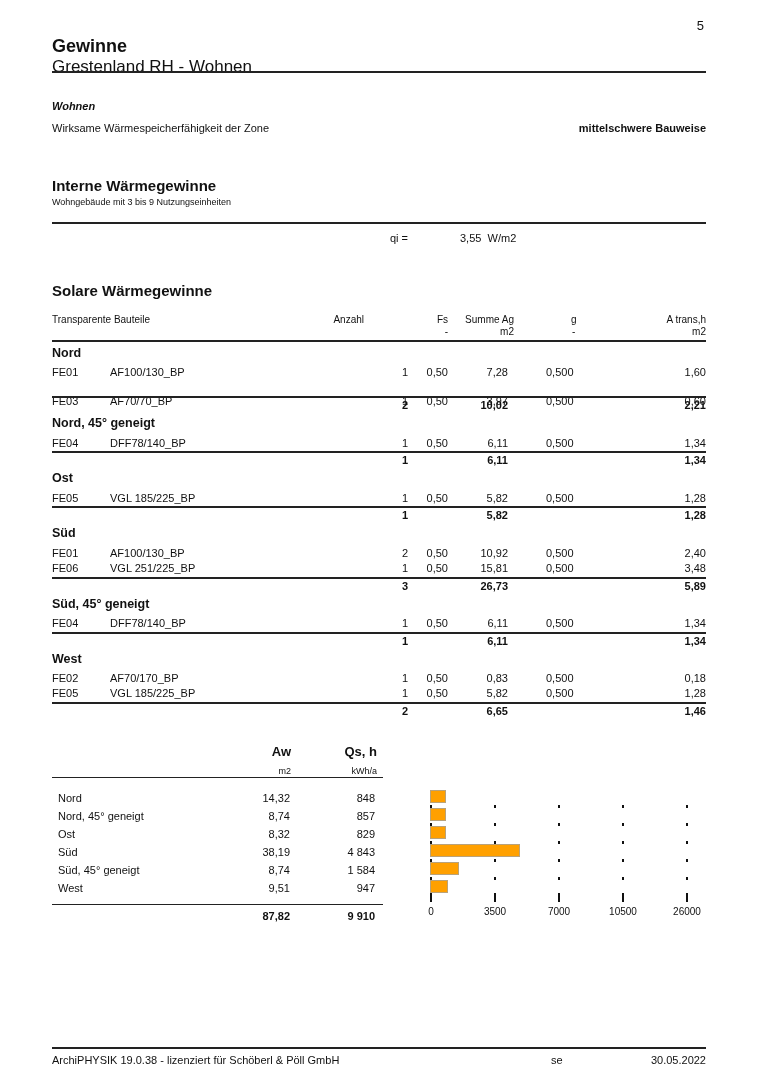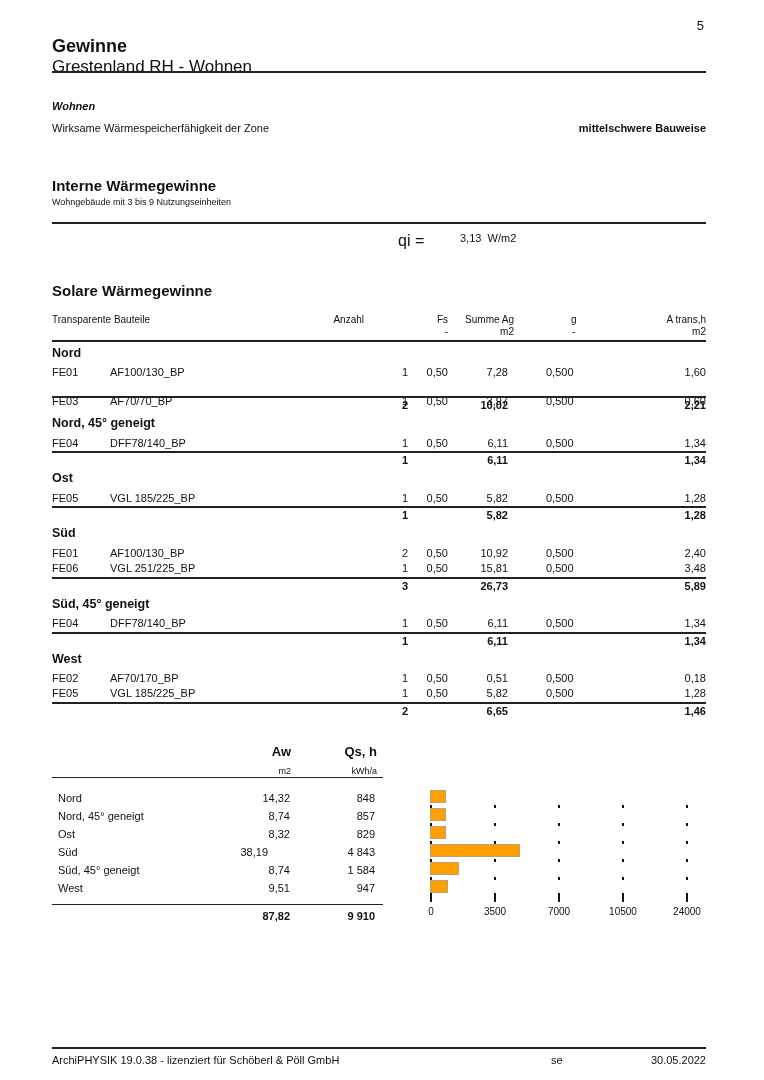--- a/index.html
+++ b/index.html
@@ -8,21 +8,21 @@
   .pg { left:0; top:18px; width:704px; text-align:right; font-size:13px; }
   .title { left:52px; top:36px; font-size:18px; font-weight:bold; }
   .subtitle { left:52px; top:57px; font-size:17px; }
   .hr { position:absolute; left:52px; width:654px; height:0; border-top:2px solid #222; }
   .hrthin { position:absolute; height:0; border-top:1.5px solid #222; }
   .sec-label { left:52px; top:100px; font-size:11px; font-weight:bold;font-style:italic; }
   .zone-row { left:52px; top:122px; width:654px; font-size:11px; display:flex; justify-content:space-between; }
   .zone-row b { font-weight:bold; }
   .h2 { left:52px; font-size:15px; font-weight:bold; }
   .small { font-size:9px; }
-  .qi-lbl { left:398px; top:232px; font-size:16px;text-align:right; }
+  .qi-lbl { left:390px; top:232px; font-size:11px;text-align:right; }
   .qi-val { left:460px; top:232px; font-size:11px; }
   .th { font-size:10px; top:314px; }
   .tu { font-size:10px; top:326px; }
   .r { text-align:right; }
   .row { position:absolute; left:52px; width:654px; height:14px; font-size:11px;text-align:center; }
   .row span { position:absolute; top:0; }
   .grp { position:absolute; left:52px; font-size:12.5px; font-weight:bold; }
   .sum span { font-weight:bold; }
   .c-id { left:0; }
   .c-name { left:58px; }
@@ -49,21 +49,21 @@
 <div class="abs sec-label">Wohnen</div>
 <div class="abs zone-row">
   <span>Wirksame Wärmespeicherfähigkeit der Zone</span>
   <b>mittelschwere Bauweise</b>
 </div>
 
 <div class="abs h2" style="top:177px">Interne Wärmegewinne</div>
 <div class="abs small" style="left:52px;top:197px">Wohngebäude mit 3 bis 9 Nutzungseinheiten</div>
 <div class="hr" style="top:222px"></div>
 <div class="abs qi-lbl">qi =</div>
-<div class="abs qi-val"><span>3,13</span>&nbsp;&nbsp;<span>W/m2</span></div>
+<div class="abs qi-val"><span>3,55</span>&nbsp;&nbsp;<span>W/m2</span></div>
 
 <div class="abs h2" style="top:282px">Solare Wärmegewinne</div>
 
 <div class="abs th" style="left:52px">Transparente Bauteile</div>
 <div class="abs th r" style="right:400px">Anzahl</div>
 <div class="abs th r" style="right:316px">Fs</div>
 <div class="abs tu r" style="right:316px">-</div>
 <div class="abs th r" style="right:250px">Summe Ag</div>
 <div class="abs tu r" style="right:250px">m2</div>
 <div class="abs th" style="left:571px">g</div>
@@ -174,21 +174,21 @@
   <span class="c-ag">6,11</span>
   <span class="c-at">1,34</span>
 </div>
 
 <div class="grp" style="top:652px">West</div>
 <div class="row" style="top:672px">
   <span class="c-id">FE02</span>
   <span class="c-name">AF70/170_BP</span>
   <span class="c-anz">1</span>
   <span class="c-fs">0,50</span>
-  <span class="c-ag">0,51</span>
+  <span class="c-ag">0,83</span>
   <span class="c-g">0,500</span>
   <span class="c-at">0,18</span>
 </div>
 <div class="row" style="top:687px">
   <span class="c-id">FE05</span>
   <span class="c-name">VGL 185/225_BP</span>
   <span class="c-anz">1</span>
   <span class="c-fs">0,50</span>
   <span class="c-ag">5,82</span>
   <span class="c-g">0,500</span>
@@ -213,21 +213,21 @@
 
 <div class="abs sumtbl" style="left:58px;top:810px">Nord, 45° geneigt</div>
 <div class="abs sumtbl r" style="right:474px;top:810px">8,74</div>
 <div class="abs sumtbl r" style="right:389px;top:810px">857</div>
 
 <div class="abs sumtbl" style="left:58px;top:828px">Ost</div>
 <div class="abs sumtbl r" style="right:474px;top:828px">8,32</div>
 <div class="abs sumtbl r" style="right:389px;top:828px">829</div>
 
 <div class="abs sumtbl" style="left:58px;top:846px">Süd</div>
-<div class="abs sumtbl r" style="right:496px;top:846px">38,19</div>
+<div class="abs sumtbl r" style="right:474px;top:846px">38,19</div>
 <div class="abs sumtbl r" style="right:389px;top:846px">4 843</div>
 
 <div class="abs sumtbl" style="left:58px;top:864px">Süd, 45° geneigt</div>
 <div class="abs sumtbl r" style="right:474px;top:864px">8,74</div>
 <div class="abs sumtbl r" style="right:389px;top:864px">1 584</div>
 
 <div class="abs sumtbl" style="left:58px;top:882px">West</div>
 <div class="abs sumtbl r" style="right:474px;top:882px">9,51</div>
 <div class="abs sumtbl r" style="right:389px;top:882px">947</div>
 
@@ -271,19 +271,19 @@
 
   <div class="axtick" style="left:430px"></div>
   <div class="axtick" style="left:494px"></div>
   <div class="axtick" style="left:558px"></div>
   <div class="axtick" style="left:622px"></div>
   <div class="axtick" style="left:686px"></div>
   <div class="axlbl" style="left:431px">0</div>
   <div class="axlbl" style="left:495px">3500</div>
   <div class="axlbl" style="left:559px">7000</div>
   <div class="axlbl" style="left:623px">10500</div>
-  <div class="axlbl" style="left:687px">24000</div>
+  <div class="axlbl" style="left:687px">26000</div>
 </div>
 
 <div class="hr" style="top:1047px"></div>
 <div class="abs foot" style="left:52px">ArchiPHYSIK 19.0.38 - lizenziert für Schöberl &amp; Pöll GmbH</div>
 <div class="abs foot" style="left:551px">se</div>
 <div class="abs foot r" style="right:58px">30.05.2022</div>
 
 </body></html>

